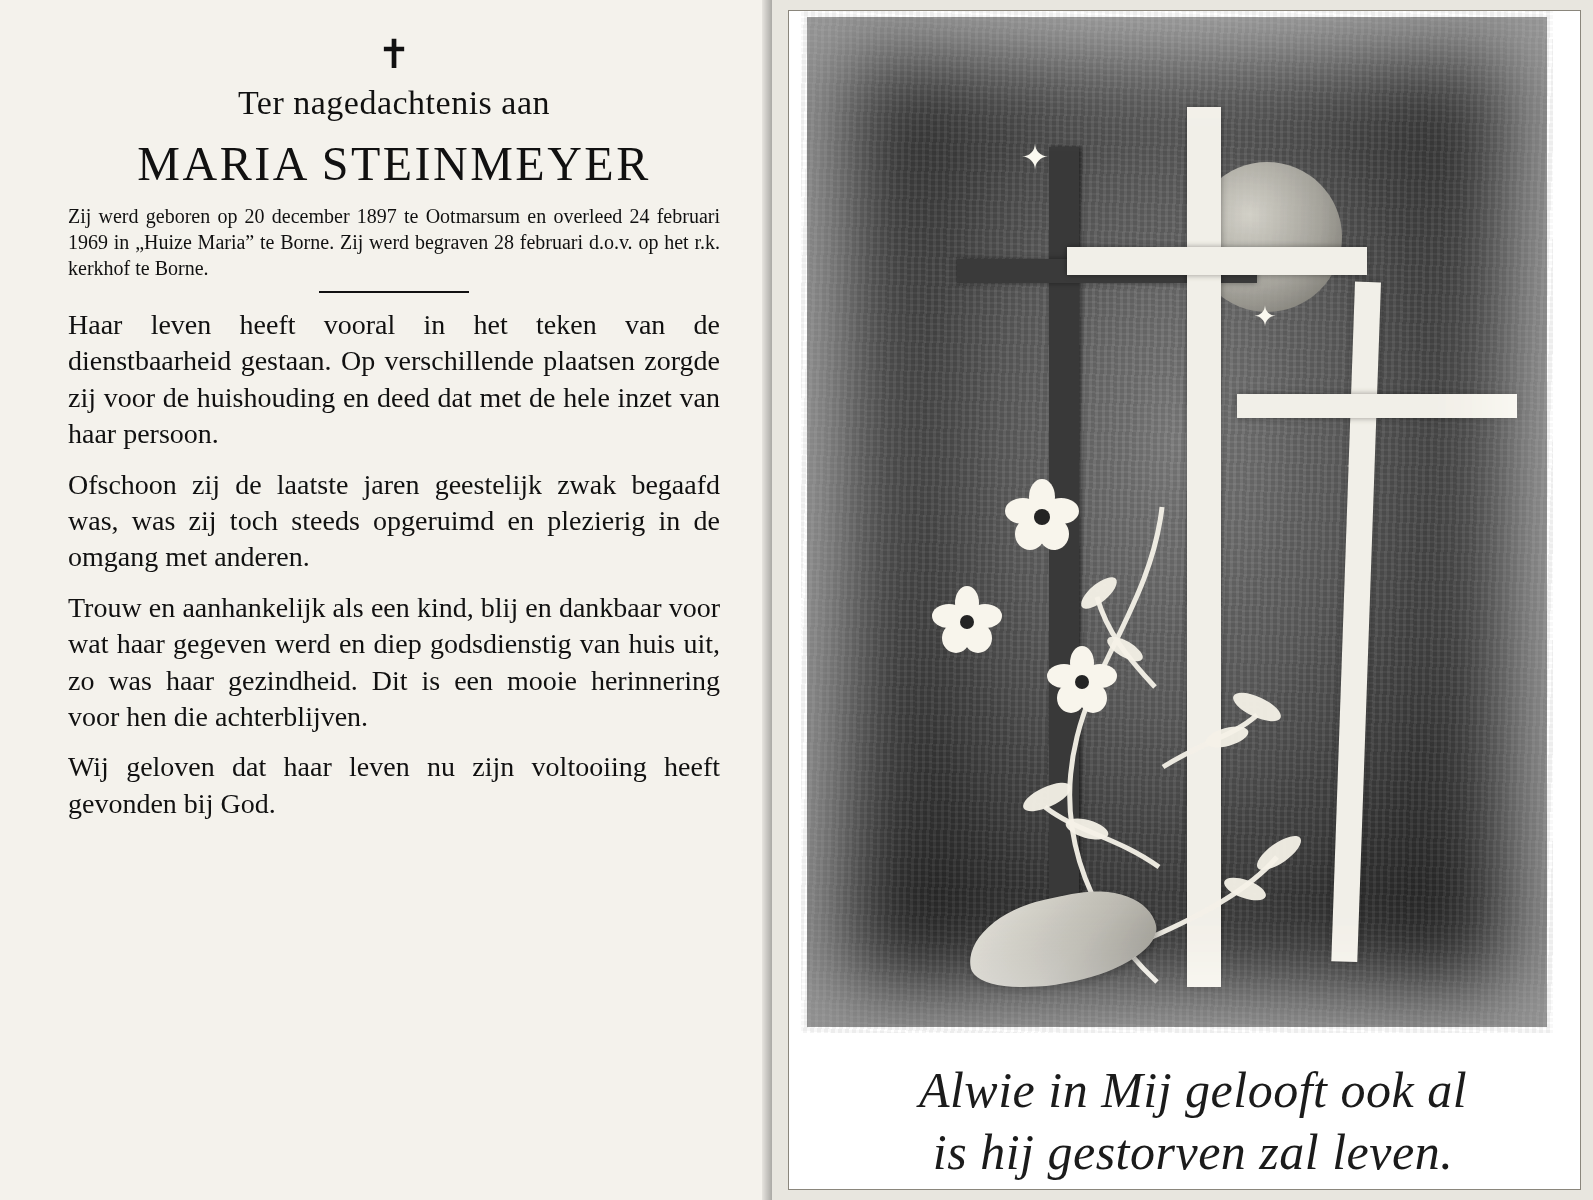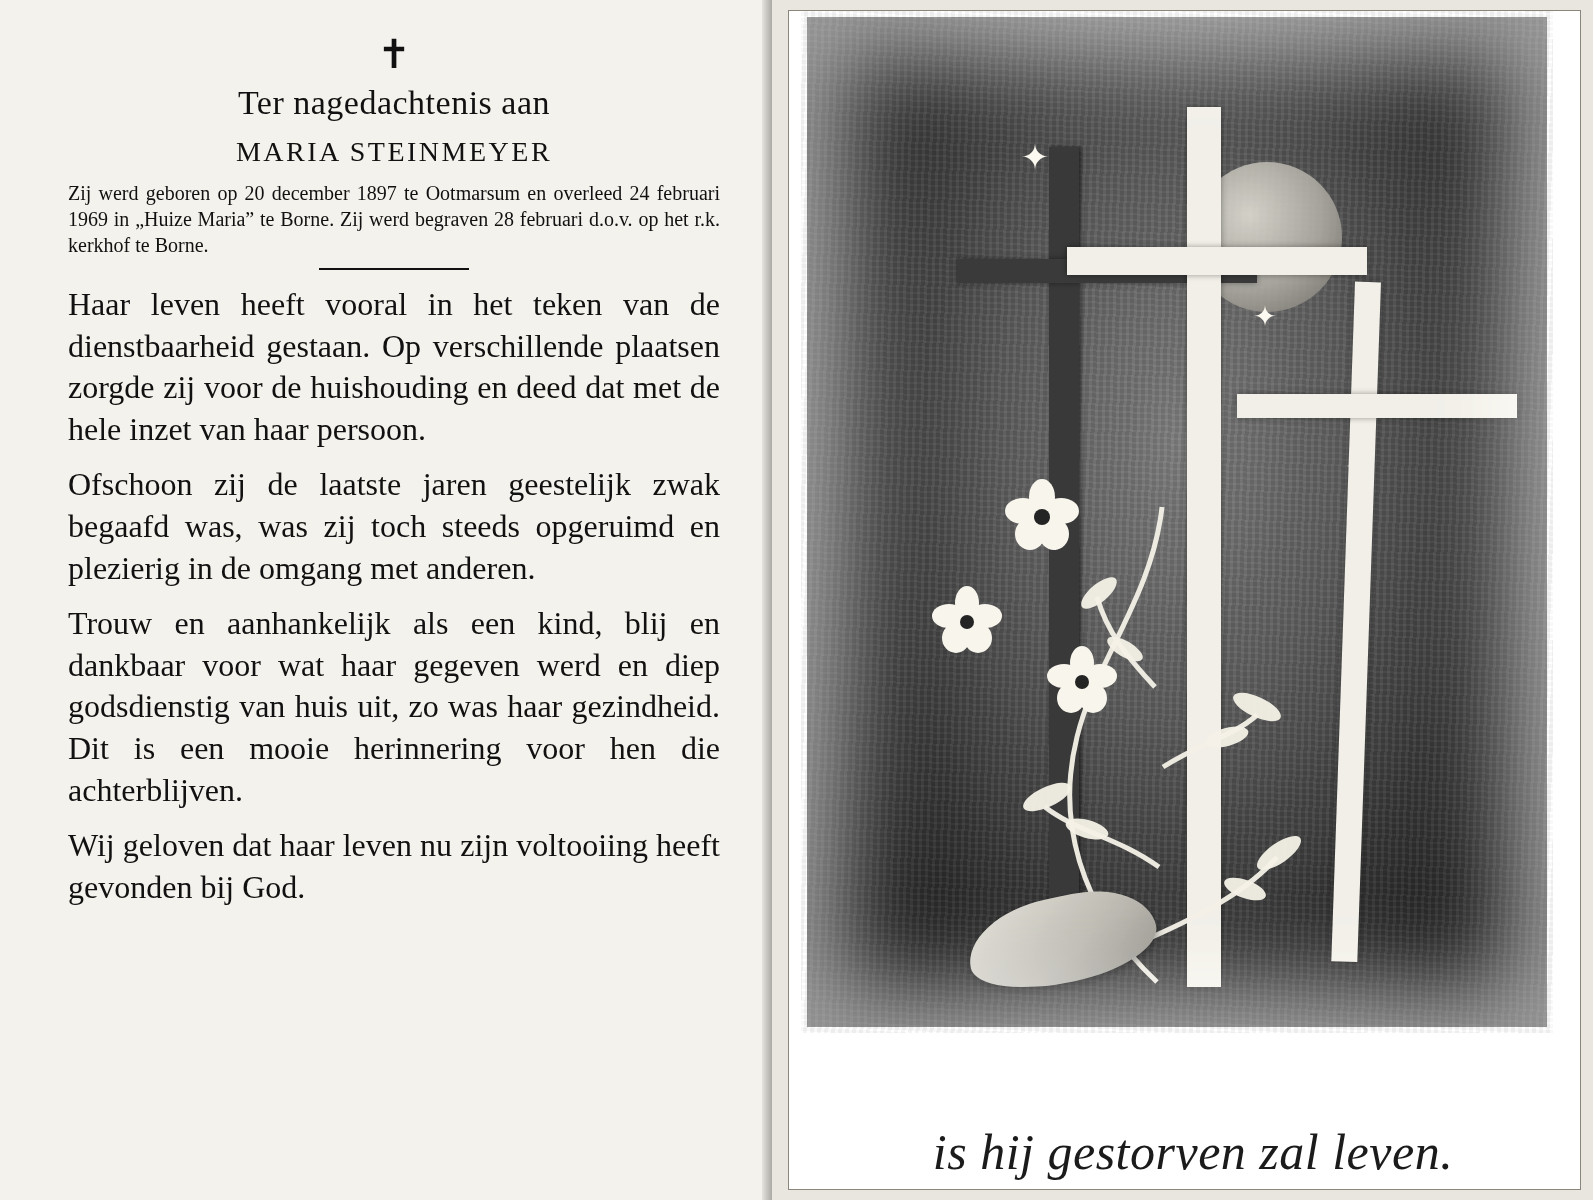--- a/index.html
+++ b/index.html
@@ -48,41 +48,41 @@
   }
   .dedication {
     text-align: center;
     font-size: 34px;
     letter-spacing: 0.5px;
     color: #111;
     margin-bottom: 14px;
   }
   .deceased-name {
     text-align: center;
-    font-size: 28px;
+    font-size: 48px;
     letter-spacing: 2.5px;
     color: #111;
     margin-bottom: 12px;
   }
   .bio {
     font-size: 20px;
     line-height: 1.30;
     color: #111;
     text-align: justify;
     text-justify: inter-word;
     margin-bottom: 6px;
   }
   .rule {
     width: 150px;
     height: 2px;
     background: #111;
     margin: 10px auto 14px auto;
   }
   .para {
-    font-size: 32px;
+    font-size: 28px;
     line-height: 1.30;
     color: #111;
     text-align: justify;
     text-justify: inter-word;
     margin: 0 0 14px 0;
   }
 
   
   .page-right {
     position: relative;
@@ -338,17 +338,18 @@
               <circle r="7" fill="#2b2b2b"></circle>
             </g>
           </g>
         </svg>
 
         <div class="stone"></div>
         <div class="vignette"></div>
       </div>
 
       <div class="caption">
+        <div class="line1">Alwie in Mij gelooft ook al</div>
         <div class="line2">is hij gestorven zal leven.</div>
       </div>
     </div>
   </div>
 </div>
 
 </body></html>

